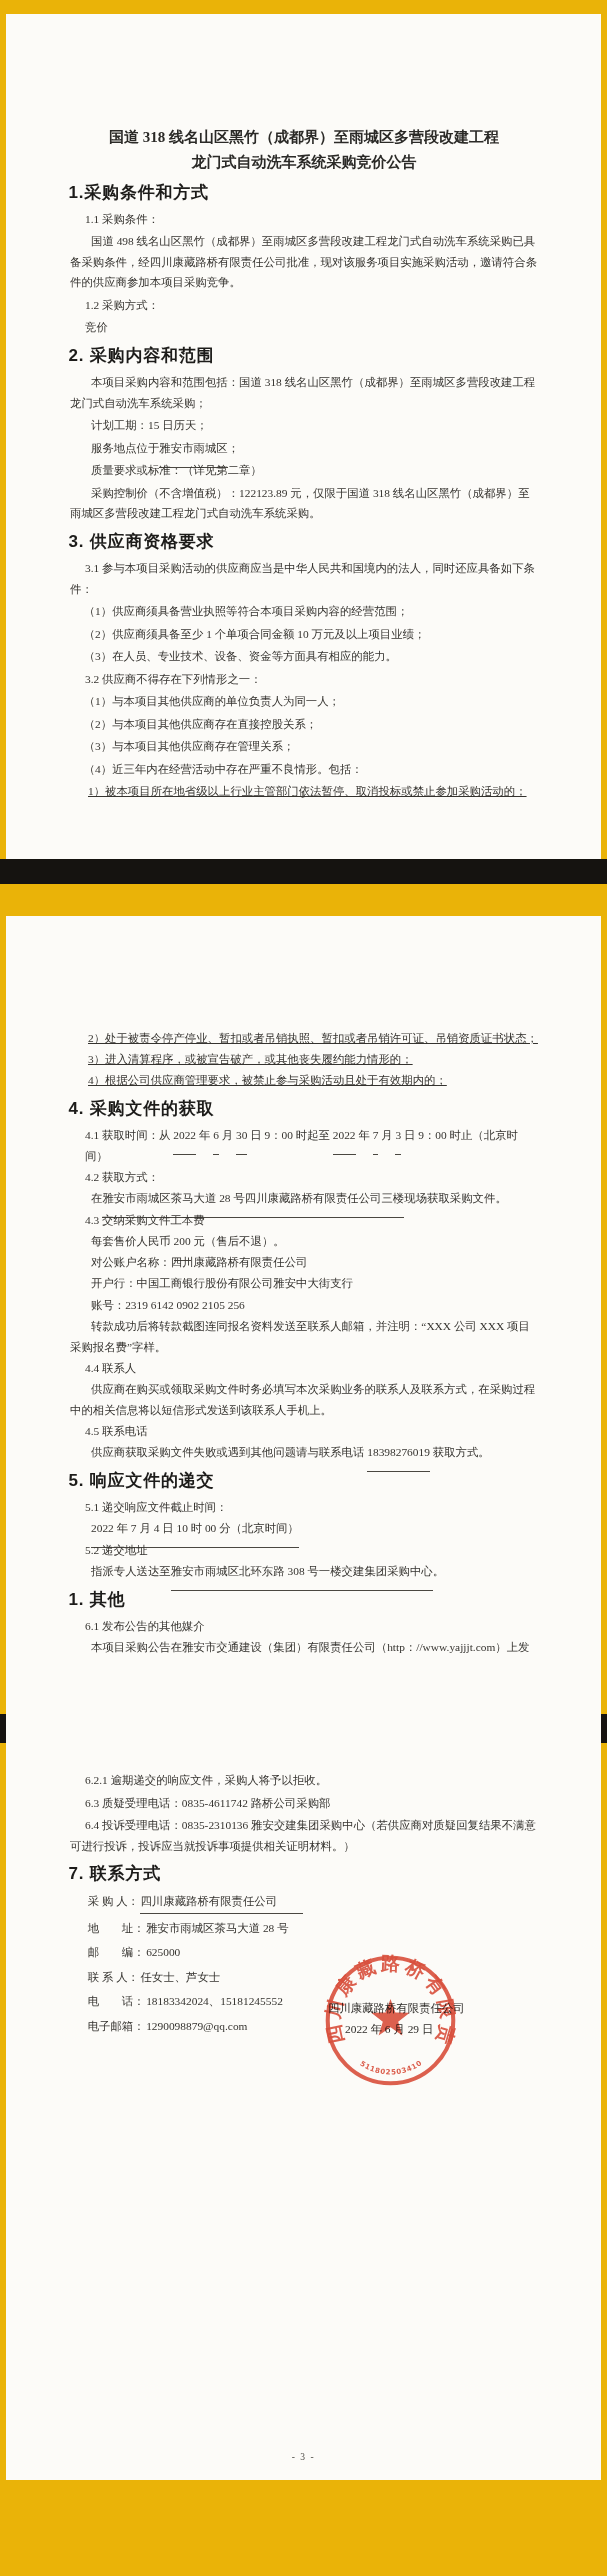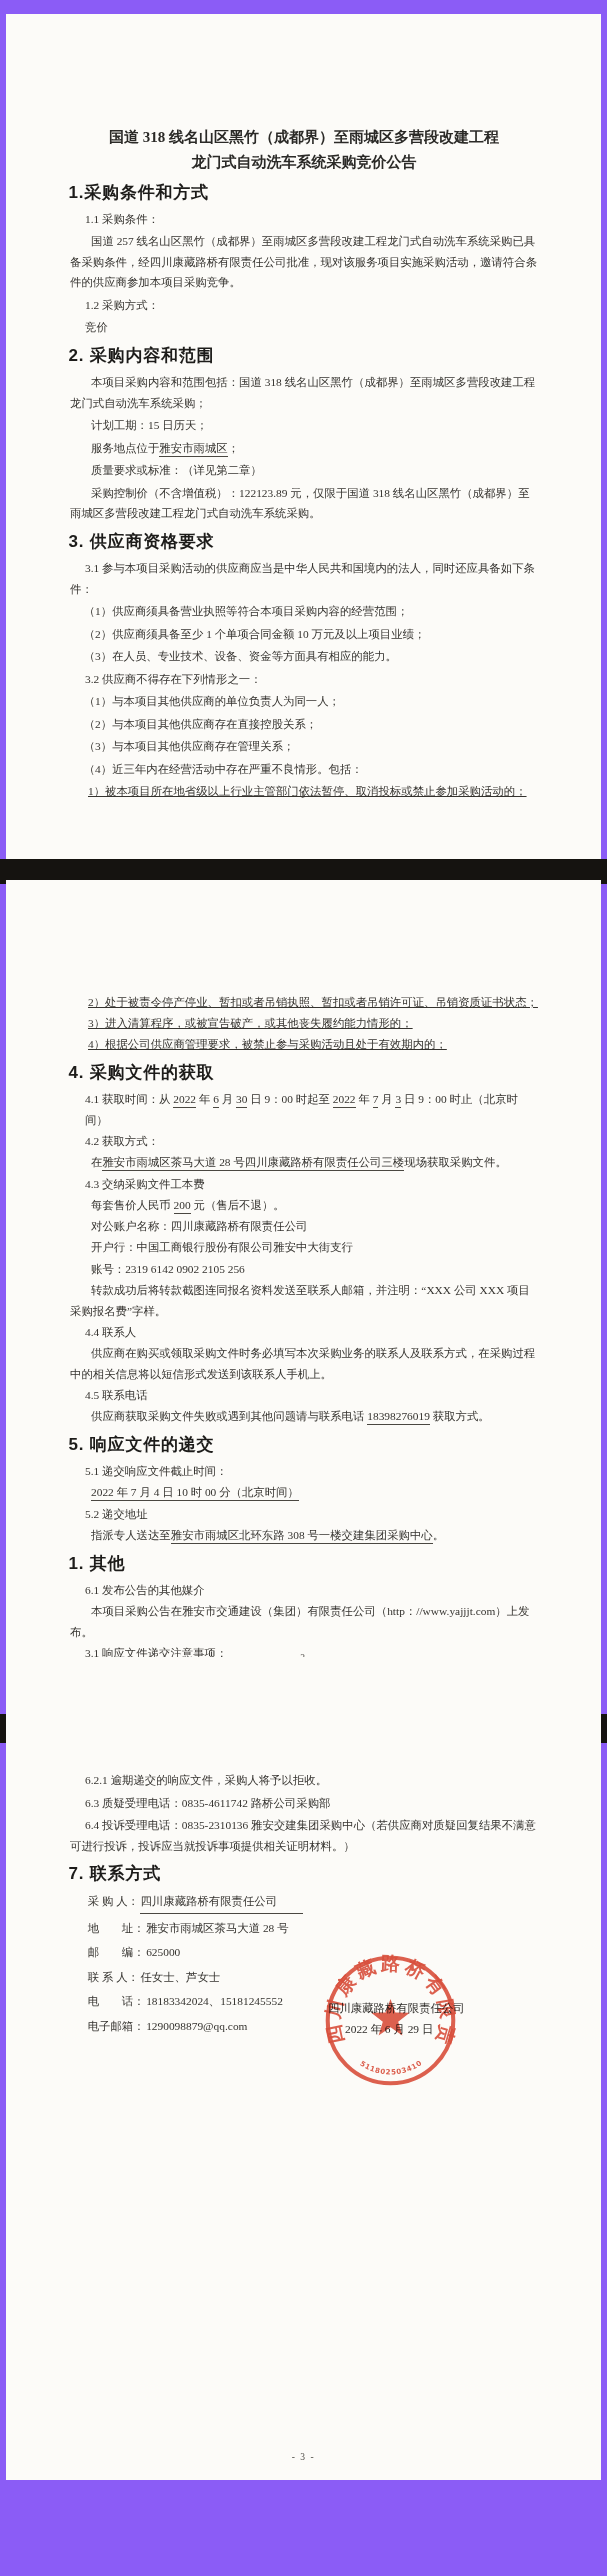--- a/index.html
+++ b/index.html
@@ -1,55 +1,55 @@
 <!DOCTYPE html>
 <html style="font-size:12px"><head>
 <meta charset="utf-8">
 <style>
   html,body{margin:0;padding:0;background:#e9e8e4;}
-  #screen{position:relative;width:607px;height:2576px;overflow:hidden;background:#8b5cf6;
+  #screen{position:relative;width:607px;height:2576px;overflow:hidden;background:#eab308;
           font-family:"Liberation Serif","DejaVu Serif",serif;}
   .page{position:absolute;left:6px;width:595px;background:#fcfbf8;}
   .band{position:absolute;left:0;width:607px;background:#151310;}
   .content{padding:0 64px;width:468px;font-size:11.4px;line-height:20.5px;color:#35332f;}
   .c1{padding-top:111px;}
   .c2{padding-top:111px;}
   .c3{padding-top:111px;}
   .title{text-align:center;font-weight:bold;font-size:15px;line-height:25px;color:#2b2a27;margin:0;}
   .sec{font-family:"Liberation Sans","DejaVu Sans",sans-serif;font-weight:bold;font-size:17px;
        line-height:26px;letter-spacing:0.8px;color:#1d1c1a;margin:5.3px 0 3px -1.5px;}
   .ln{margin:2px 0;}
   .c2 .ln{margin:0.8px 0;}
   .pi{text-indent:21px;}
   .ti20{text-indent:15px;}
   .ind18{padding-left:13.7px;}
   .ind20{padding-left:15px;}
   .ind24{padding-left:18px;text-decoration:underline;}
   .ind28{padding-left:21px;}
-  .u{border-bottom:0.8px solid #4a4741;padding-bottom:2px;}
+  .u{border-bottom:0.8px solid #4a4741;padding-bottom:13px;}
   .pfooter{position:absolute;left:0;right:0;text-align:center;font-size:9.5px;color:#504e49;letter-spacing:1.5px;}
   .contact-row{display:flex;padding-left:13.7px;line-height:20.5px;margin:4px;}
   .contact-row .lbl{white-space:pre;}
   .contact-row .val{margin-left:1.5px;}
   .u-ext{border-bottom:0.8px solid #4a4741;padding-right:26px;padding-bottom:0.8px;}
   .sign-line{position:absolute;font-size:11.4px;color:#2e2c29;white-space:nowrap;}
   #seal{position:absolute;mix-blend-mode:multiply;opacity:.92;}
 </style>
 </head>
 <body>
 
 <div id="screen">
 
   <div class="page" style="top:13.7px;height:846px;">
     <div class="content c1">
       <p class="title">国道 318 线名山区黑竹（成都界）至雨城区多营段改建工程</p>
       <p class="title">龙门式自动洗车系统采购竞价公告</p>
       <p class="sec">1.采购条件和方式</p>
       <p class="ln ind20">1.1 采购条件：</p>
-      <p class="ln pi">国道 257 线名山区黑竹（成都界）至雨城区多营段改建工程龙门式自动洗车系统采购已具备采购条件，经四川康藏路桥有限责任公司批准，现对该服务项目实施采购活动，邀请符合条件的供应商参加本项目采购竞争。</p>
+      <p class="ln pi">国道 498 线名山区黑竹（成都界）至雨城区多营段改建工程龙门式自动洗车系统采购已具备采购条件，经四川康藏路桥有限责任公司批准，现对该服务项目实施采购活动，邀请符合条件的供应商参加本项目采购竞争。</p>
       <p class="ln ind20">1.2 采购方式：</p>
       <p class="ln ind20">竞价</p>
       <p class="sec">2. 采购内容和范围</p>
       <p class="ln pi">本项目采购内容和范围包括：国道 318 线名山区黑竹（成都界）至雨城区多营段改建工程龙门式自动洗车系统采购；</p>
       <p class="ln ind28">计划工期：15 日历天；</p>
       <p class="ln ind28"><span>服务地点位于</span><span class="u">雅安市雨城区</span><span>；</span></p>
       <p class="ln ind28">质量要求或标准：（详见第二章）</p>
       <p class="ln pi">采购控制价（不含增值税）：122123.89 元，仅限于国道 318 线名山区黑竹（成都界）至雨城区多营段改建工程龙门式自动洗车系统采购。</p>
       <p class="sec">3. 供应商资格要求</p>
       <p class="ln ti20">3.1 参与本项目采购活动的供应商应当是中华人民共和国境内的法人，同时还应具备如下条件：</p>
@@ -61,21 +61,21 @@
       <p class="ln ind18">（2）与本项目其他供应商存在直接控股关系；</p>
       <p class="ln ind18">（3）与本项目其他供应商存在管理关系；</p>
       <p class="ln ind18">（4）近三年内在经营活动中存在严重不良情形。包括：</p>
       <p class="ln ind24">1）被本项目所在地省级以上行业主管部门依法暂停、取消投标或禁止参加采购活动的；</p>
     </div>
     <div class="pfooter" style="top:776px;">- 1 -</div>
   </div>
 
   <div class="band" style="top:859px;height:25px;"></div>
 
-  <div class="page" style="top:880px;height:830px;">
+  <div class="page" style="top:916px;height:830px;">
     <div class="content c2">
       <p class="ln ind24">2）处于被责令停产停业、暂扣或者吊销执照、暂扣或者吊销许可证、吊销资质证书状态；</p>
       <p class="ln ind24">3）进入清算程序，或被宣告破产，或其他丧失履约能力情形的；</p>
       <p class="ln ind24">4）根据公司供应商管理要求，被禁止参与采购活动且处于有效期内的；</p>
       <p class="sec">4. 采购文件的获取</p>
       <p class="ln ind20"><span>4.1 获取时间：从 </span><span class="u">2022</span><span> 年 </span><span class="u">6</span><span> 月 </span><span class="u">30</span><span> 日 9：00 时起至 </span><span class="u">2022</span><span> 年 </span><span class="u">7</span><span> 月 </span><span class="u">3</span><span> 日 9：00 时止（北京时间）</span></p>
       <p class="ln ind20">4.2 获取方式：</p>
       <p class="ln ind28"><span>在</span><span class="u">雅安市雨城区茶马大道 28 号四川康藏路桥有限责任公司三楼</span><span>现场获取采购文件。</span></p>
       <p class="ln ind20">4.3 交纳采购文件工本费</p>
       <p class="ln ind28"><span>每套售价人民币 </span><span class="u">200</span><span> 元（售后不退）。</span></p>

